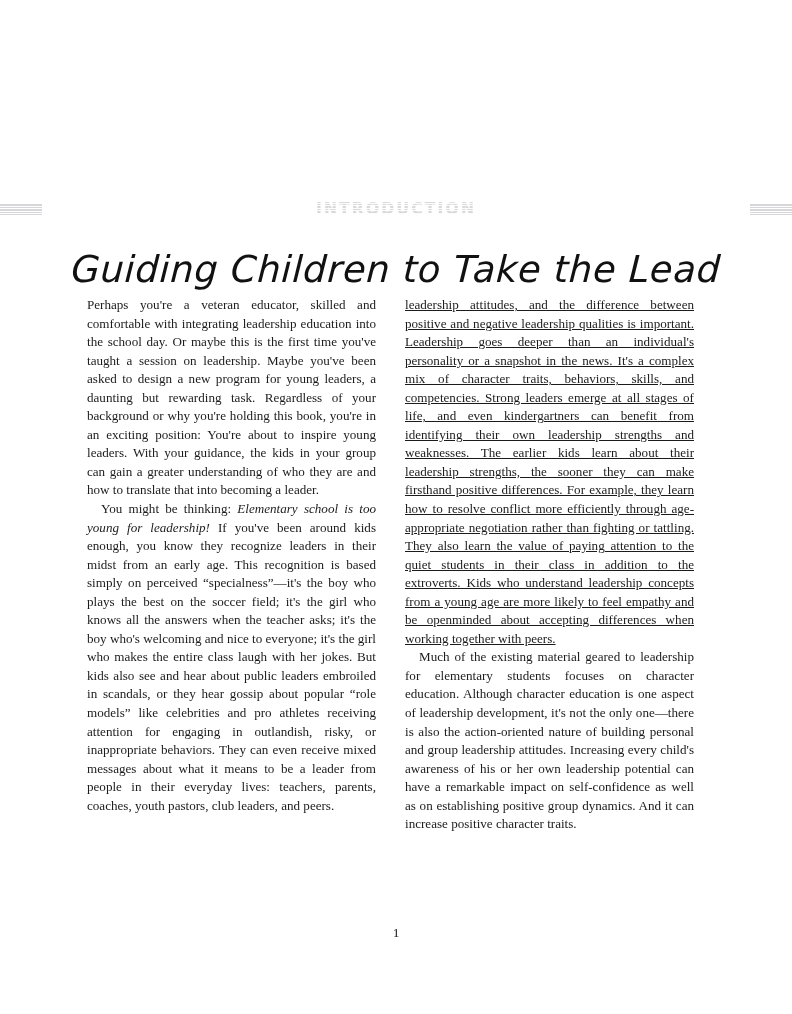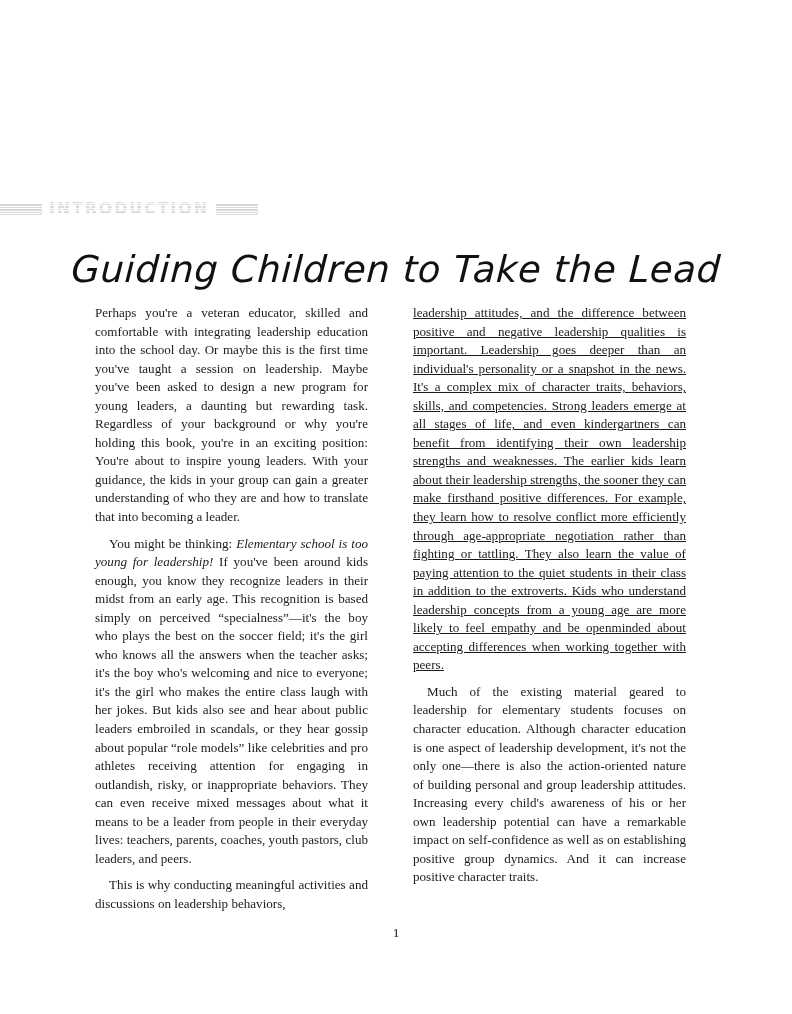--- a/index.html
+++ b/index.html
@@ -25,21 +25,21 @@
 
   
   .eyebrow-wrap {
     position: absolute;
     left: 0;
     right: 0;
     top: 198px;
     height: 22px;
     display: flex;
     align-items: center;
-    justify-content: flex-start;
+    justify-content: space-between;
     gap: 0px;
   }
 
   .eyebrow-rule {
     width: 42px;
     height: 11px;
     background:
       repeating-linear-gradient(
         to bottom,
         #d7d7d9 0px, #d7d7d9 1.6px,
@@ -102,21 +102,21 @@
     display: flex;
     gap: 29px;
   }
 
   .col {
     width: 289px;
     flex: 0 0 289px;
   }
 
   .col p {
-    margin: 8px;
+    margin: 0;
     font-size: 13.1px;
     line-height: 18.55px;
     text-align: justify;
     text-justify: inter-word;
     hyphens: manual;
     color: #1b1b1b;
   }
 
   .col p + p { text-indent: 14px; }
   .col p.cont { text-indent: 0; text-decoration: underline; }
@@ -151,21 +151,20 @@
 
   <div class="columns">
 
     <div class="col">
       <p>Perhaps you're a veteran educator, skilled and comfortable with integrating leadership education into the school day. Or maybe this is the first time you've taught a session on leadership. Maybe you've been asked to design a new program for young leaders, a daunting but rewarding task. Regardless of your background or why you're holding this book, you're in an exciting position: You're about to inspire young leaders. With your guidance, the kids in your group can gain a greater understanding of who they are and how to translate that into becoming a leader.</p>
 
       <p>
         <span>You might be thinking: </span><em>Elementary school is too young for leadership!</em><span> If you've been around kids enough, you know they recognize leaders in their midst from an early age. This recognition is based simply on perceived “specialness”—it's the boy who plays the best on the soccer field; it's the girl who knows all the answers when the teacher asks; it's the boy who's welcoming and nice to everyone; it's the girl who makes the entire class laugh with her jokes. But kids also see and hear about public leaders embroiled in scandals, or they hear gossip about popular “role models” like celebrities and pro athletes receiving attention for engaging in outlandish, risky, or inappropriate behaviors. They can even receive mixed messages about what it means to be a leader from people in their everyday lives: teachers, parents, coaches, youth pastors, club leaders, and peers.</span>
       </p>
 
-      <p>This is why conducting meaningful activities and discussions on leadership behaviors,</p>
     </div>
 
     <div class="col">
       <p class="cont">leadership attitudes, and the difference between positive and negative leadership qualities is important. Leadership goes deeper than an individual's personality or a snapshot in the news. It's a complex mix of character traits, behaviors, skills, and competencies. Strong leaders emerge at all stages of life, and even kindergartners can benefit from identifying their own leadership strengths and weaknesses. The earlier kids learn about their leadership strengths, the sooner they can make firsthand positive differences. For example, they learn how to resolve conflict more efficiently through age-appropriate negotiation rather than fighting or tattling. They also learn the value of paying attention to the quiet students in their class in addition to the extroverts. Kids who understand leadership concepts from a young age are more likely to feel empathy and be openminded about accepting differences when working together with peers.</p>
       <p>Much of the existing material geared to leadership for elementary students focuses on character education. Although character education is one aspect of leadership development, it's not the only one—there is also the action-oriented nature of building personal and group leadership attitudes. Increasing every child's awareness of his or her own leadership potential can have a remarkable impact on self-confidence as well as on establishing positive group dynamics. And it can increase positive character traits.</p>
     </div>
 
   </div>
 
   <div class="folio">1</div>

